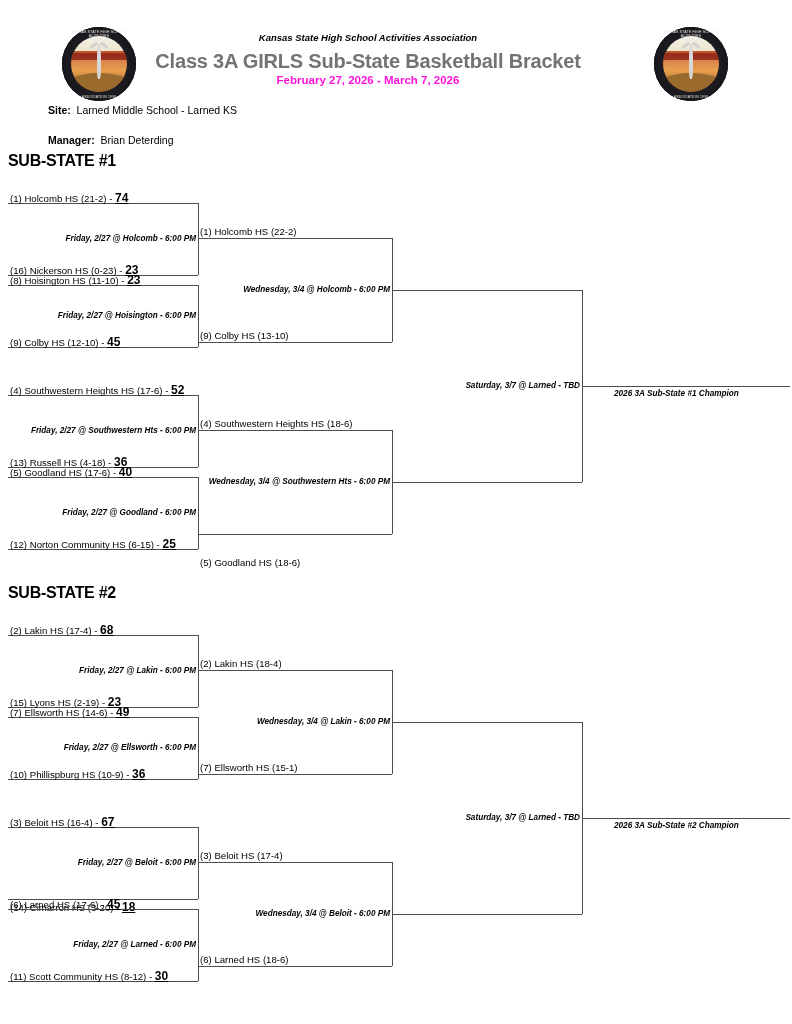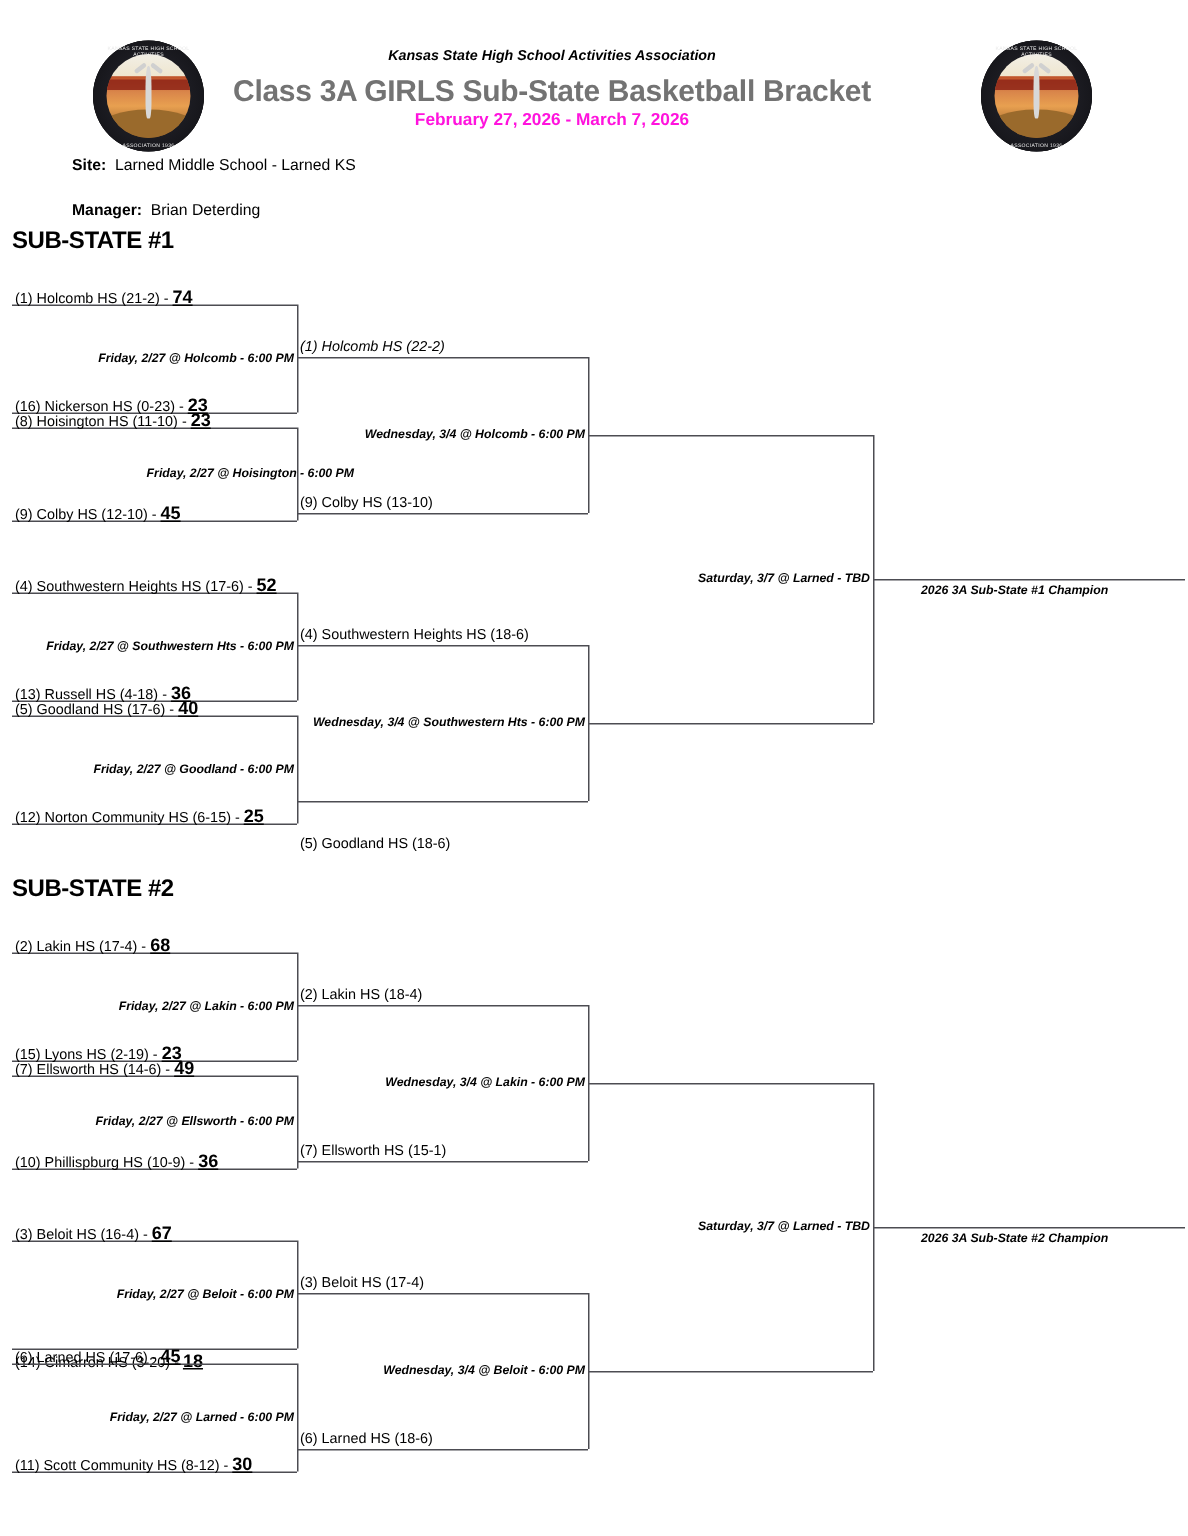--- a/index.html
+++ b/index.html
@@ -112,37 +112,37 @@
       <div class="hline" style="left: 8px; top: 275px; width: 190px;"></div>
       <div class="vline" style="left: 198px; top: 203px; height: 72px;"></div>
       <div class="team" style="left: 10px; top: 191px;"><span>(1) Holcomb HS (21-2) - </span><span class="score">74</span></div>
       <div class="team" style="left: 10px; top: 263px;"><span>(16) Nickerson HS (0-23) - </span><span class="score">23</span></div>
       <div class="gameinfo" style="left: 0px; top: 234px; width: 196px;">Friday, 2/27 @ Holcomb - 6:00 PM</div>
       <div class="hline" style="left: 8px; top: 285px; width: 190px;"></div>
       <div class="hline" style="left: 8px; top: 347px; width: 190px;"></div>
       <div class="vline" style="left: 198px; top: 285px; height: 62px;"></div>
       <div class="team" style="left: 10px; top: 273px;"><span>(8) Hoisington HS (11-10) - </span><span class="score">23</span></div>
       <div class="team" style="left: 10px; top: 335px;"><span>(9) Colby HS (12-10) - </span><span class="score">45</span></div>
-      <div class="gameinfo" style="left: 0px; top: 311px; width: 196px; padding-left: 40px;">Friday, 2/27 @ Hoisington - 6:00 PM</div>
+      <div class="gameinfo" style="left: 0px; top: 311px; width: 196px;">Friday, 2/27 @ Hoisington - 6:00 PM</div>
       <div class="hline" style="left: 8px; top: 395px; width: 190px;"></div>
       <div class="hline" style="left: 8px; top: 467px; width: 190px;"></div>
       <div class="vline" style="left: 198px; top: 395px; height: 72px;"></div>
       <div class="team" style="left: 10px; top: 383px;"><span>(4) Southwestern Heights HS (17-6) - </span><span class="score">52</span></div>
       <div class="team" style="left: 10px; top: 455px;"><span>(13) Russell HS (4-18) - </span><span class="score">36</span></div>
       <div class="gameinfo" style="left: 0px; top: 426px; width: 196px;">Friday, 2/27 @ Southwestern Hts - 6:00 PM</div>
       <div class="hline" style="left: 8px; top: 477px; width: 190px;"></div>
       <div class="hline" style="left: 8px; top: 549px; width: 190px;"></div>
       <div class="vline" style="left: 198px; top: 477px; height: 72px;"></div>
       <div class="team" style="left: 10px; top: 465px;"><span>(5) Goodland HS (17-6) - </span><span class="score">40</span></div>
       <div class="team" style="left: 10px; top: 537px;"><span>(12) Norton Community HS (6-15) - </span><span class="score">25</span></div>
       <div class="gameinfo" style="left: 0px; top: 508px; width: 196px;">Friday, 2/27 @ Goodland - 6:00 PM</div>
       <div class="hline" style="left: 198px; top: 238px; width: 194px;"></div>
       <div class="hline" style="left: 198px; top: 342px; width: 194px;"></div>
       <div class="vline" style="left: 392px; top: 238px; height: 104px;"></div>
-      <div class="team" style="left: 200px; top: 226px; font-style: italic;"><span>(1) Holcomb HS (22-2)</span></div>
+      <div class="team" style="left: 200px; top: 226px;"><span>(1) Holcomb HS (22-2)</span></div>
       <div class="team" style="left: 200px; top: 330px;"><span>(9) Colby HS (13-10)</span></div>
       <div class="gameinfo" style="left: 0px; top: 285px; width: 390px;">Wednesday, 3/4 @ Holcomb - 6:00 PM</div>
       <div class="hline" style="left: 198px; top: 430px; width: 194px;"></div>
       <div class="hline" style="left: 198px; top: 534px; width: 194px;"></div>
       <div class="vline" style="left: 392px; top: 430px; height: 104px;"></div>
       <div class="team" style="left: 200px; top: 418px;"><span>(4) Southwestern Heights HS (18-6)</span></div>
       <div class="team" style="left: 200px; top: 522px; margin-top: 35px;"><span>(5) Goodland HS (18-6)</span></div>
       <div class="gameinfo" style="left: 0px; top: 477px; width: 390px;">Wednesday, 3/4 @ Southwestern Hts - 6:00 PM</div>
       <div class="hline" style="left: 392px; top: 290px; width: 190px;"></div>
       <div class="hline" style="left: 392px; top: 482px; width: 190px;"></div>

